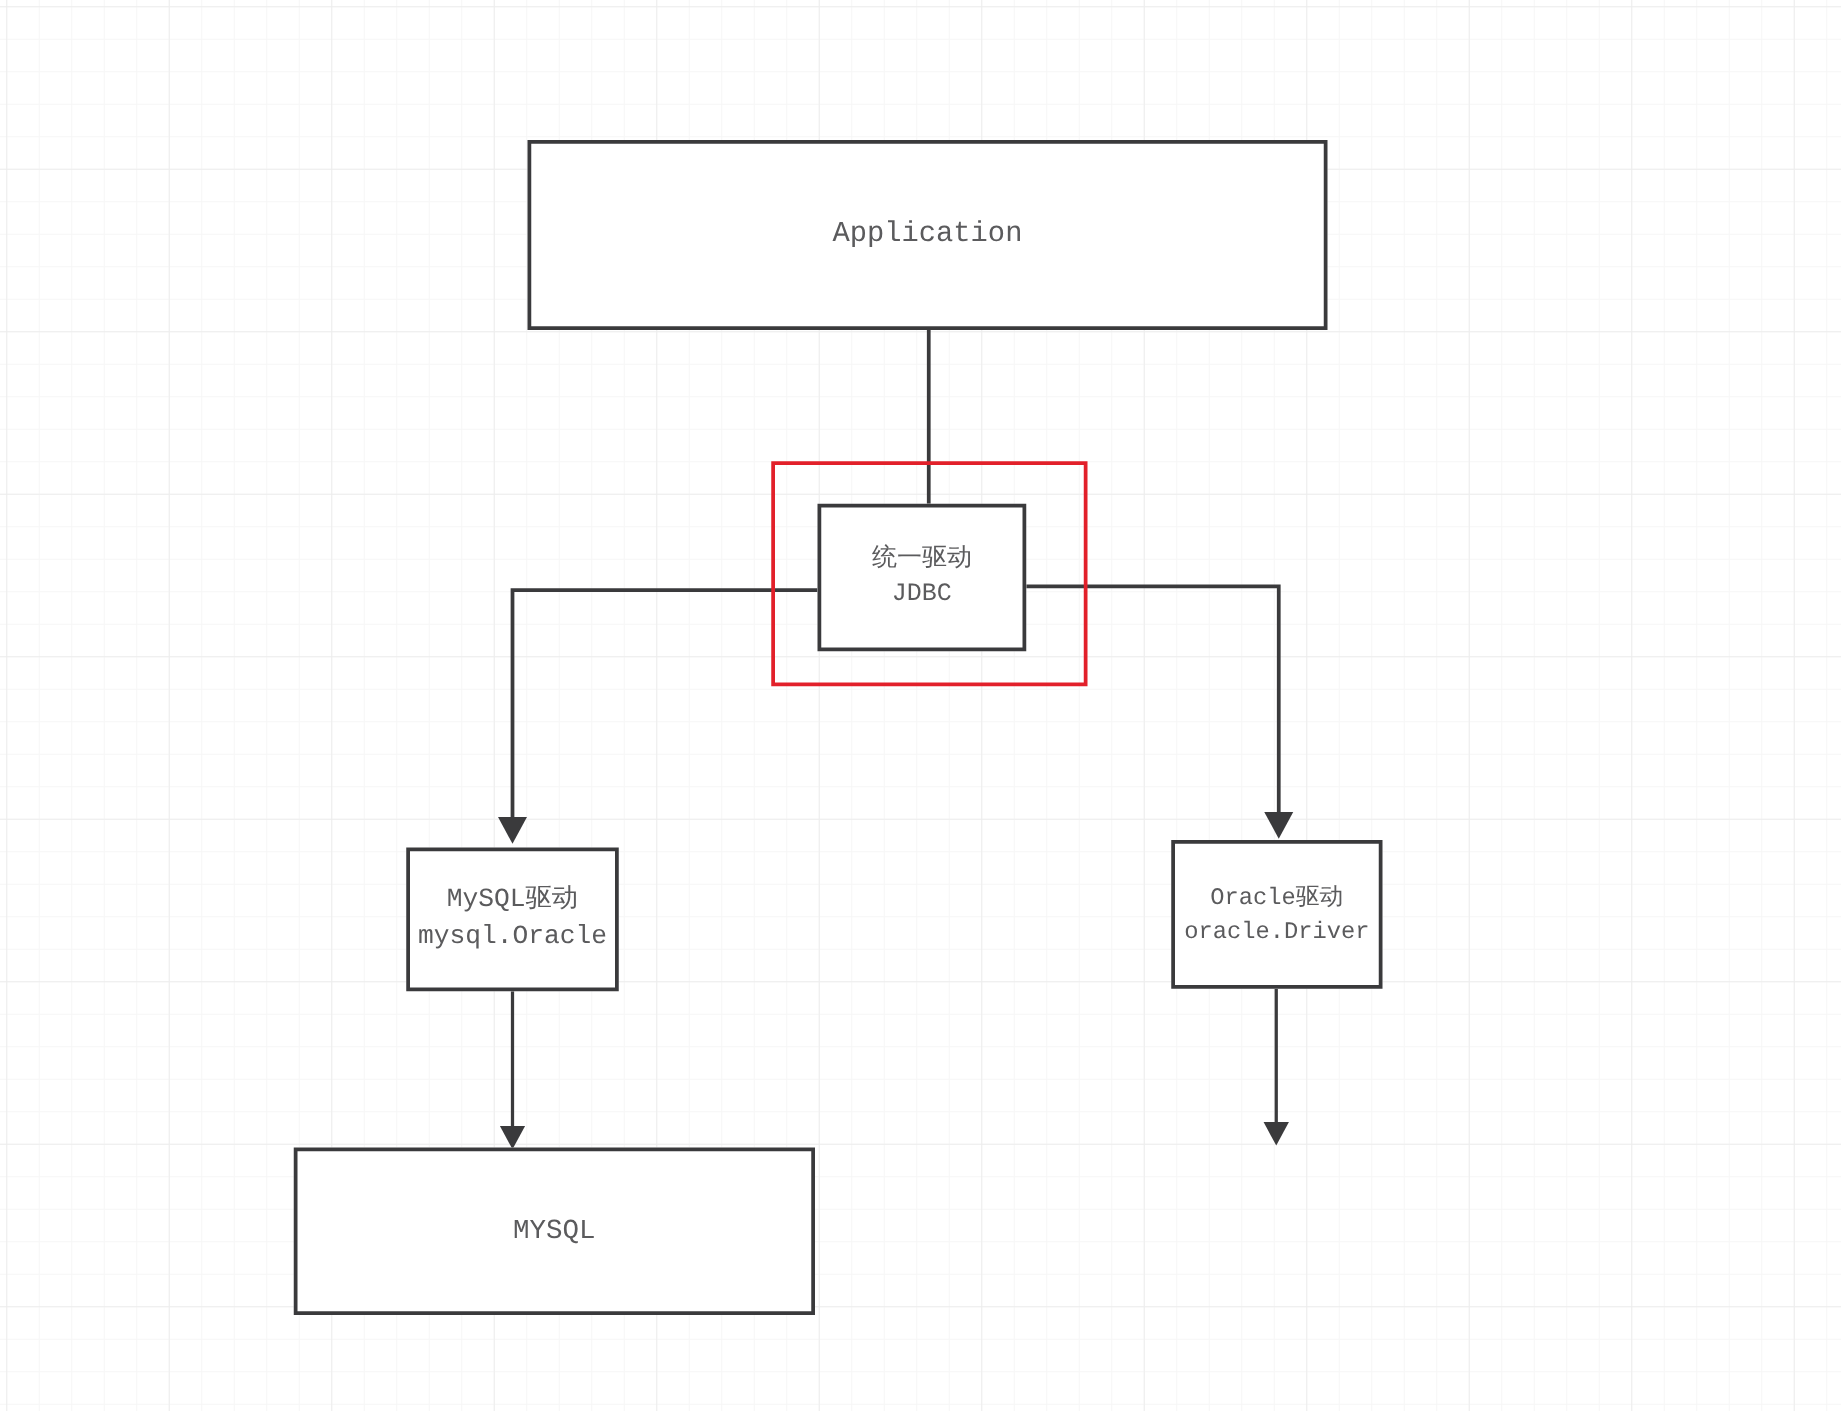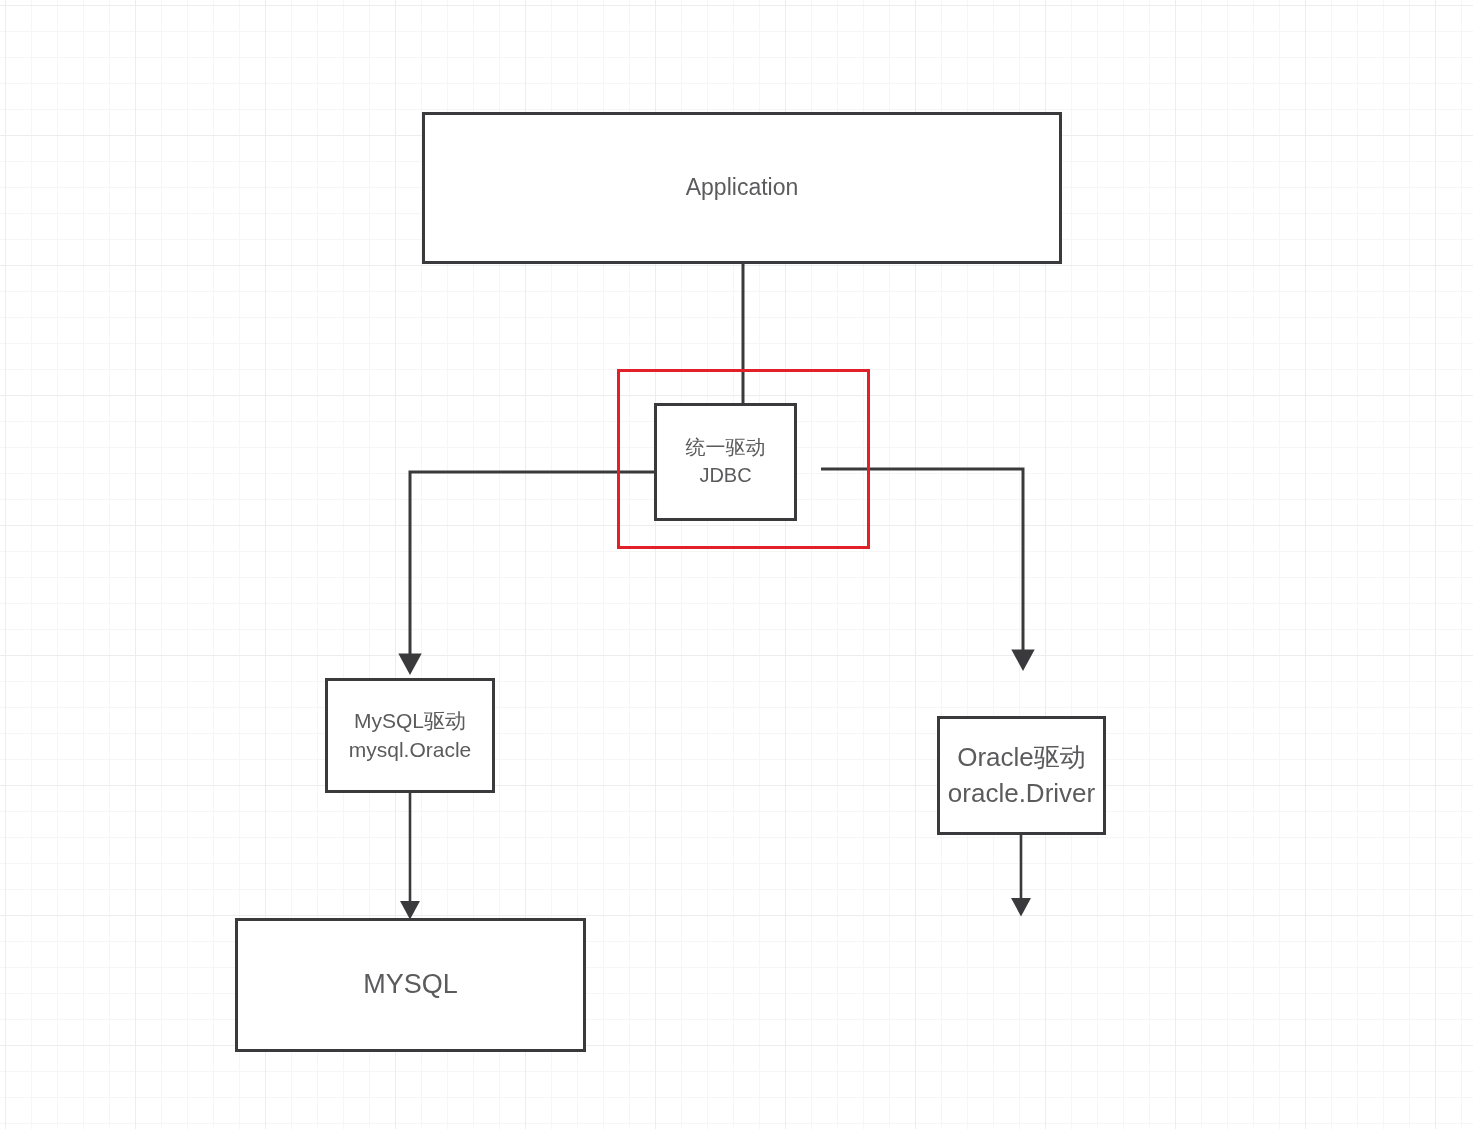--- a/index.html
+++ b/index.html
@@ -17,56 +17,55 @@
       linear-gradient(to bottom, #ededed 1px, transparent 1px),
       linear-gradient(to right, #f6f6f6 1px, transparent 1px),
       linear-gradient(to bottom, #f6f6f6 1px, transparent 1px);
     background-size:
       130px 130px,
       130px 130px,
       26px 26px,
       26px 26px;
     background-position: 5px 5px, 5px 5px, 5px 5px, 5px 5px;
     overflow: hidden;
-    font-family: Liberation Sans, sans-serif;
+    font-family: Liberation Mono, monospace;
   }
   .node {
     position: absolute;
     box-sizing: border-box;
     border: 3px solid #3a3a3c;
     background: #ffffff;
     display: flex;
     align-items: center;
     justify-content: center;
     text-align: center;
     color: #5b5b5d;
     line-height: 1.38;
     z-index: 3;
     white-space: pre-line;
   }
   #node-application {
     left: 422px; top: 112px; width: 640px; height: 152px;
     font-size: 23px;
   }
   #node-jdbc {
-    left: 654px; top: 403px; width: 143px; height: 118px;
+    left: 654px; top: 403px; width: 167px; height: 118px;
     font-size: 20px;
   }
   #node-mysql-driver {
     left: 325px; top: 678px; width: 170px; height: 115px;
     font-size: 21px;
   }
   #node-oracle-driver {
     left: 937px; top: 672px; width: 169px; height: 119px;
-    font-size: 26px;
-    margin-top: 44px;
+    font-size: 19px;
   }
   #node-mysql-db {
-    left: 235px; top: 918px; width: 351px; height: 134px;
-    font-size: 27px;
+    left: 235px; top: 918px; width: 417px; height: 134px;
+    font-size: 22px;
   }
   #node-oracle-db {
     left: 846px; top: 915px; width: 351px; height: 140px;
     font-size: 22px;
   }
   #highlight-box {
     position: absolute;
     left: 617px; top: 369px;
     width: 253px; height: 180px;
     box-sizing: border-box;

